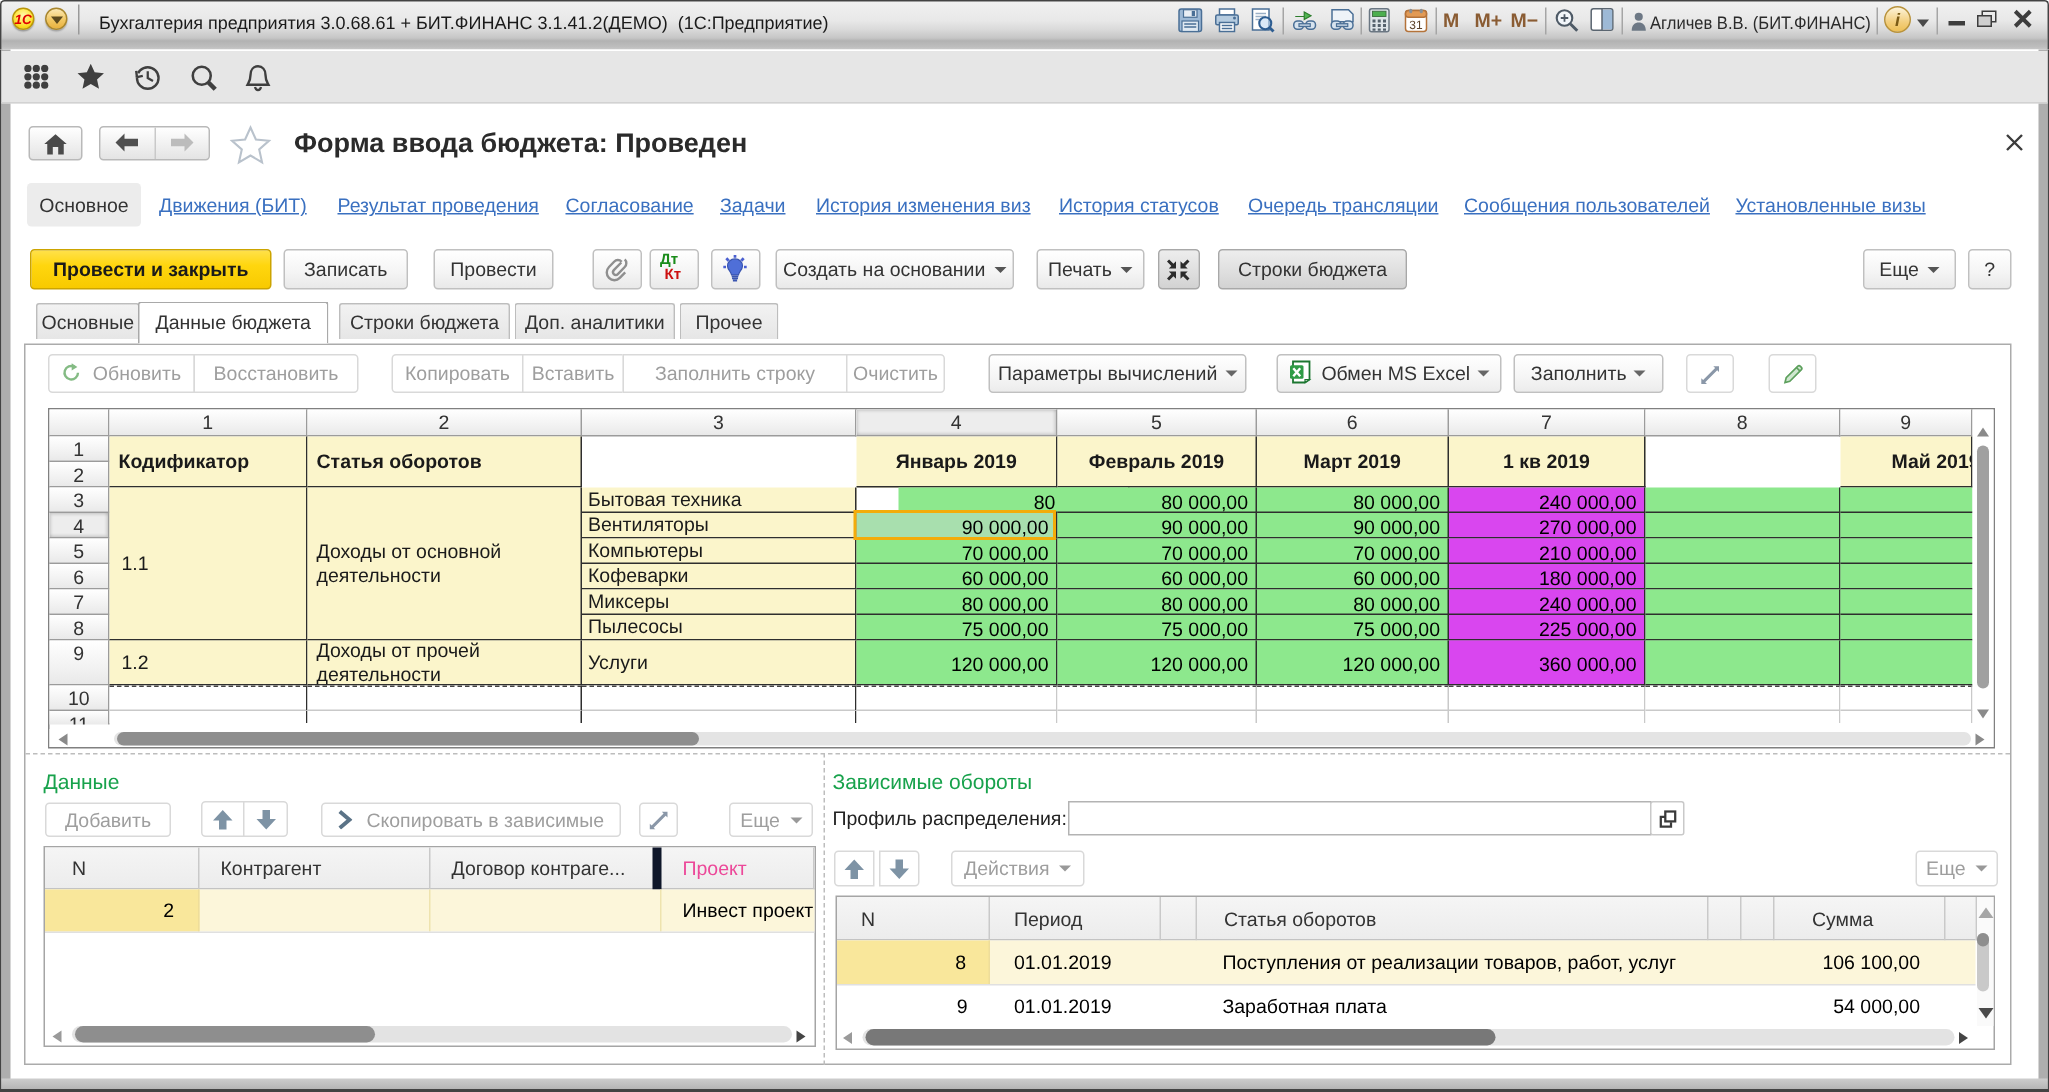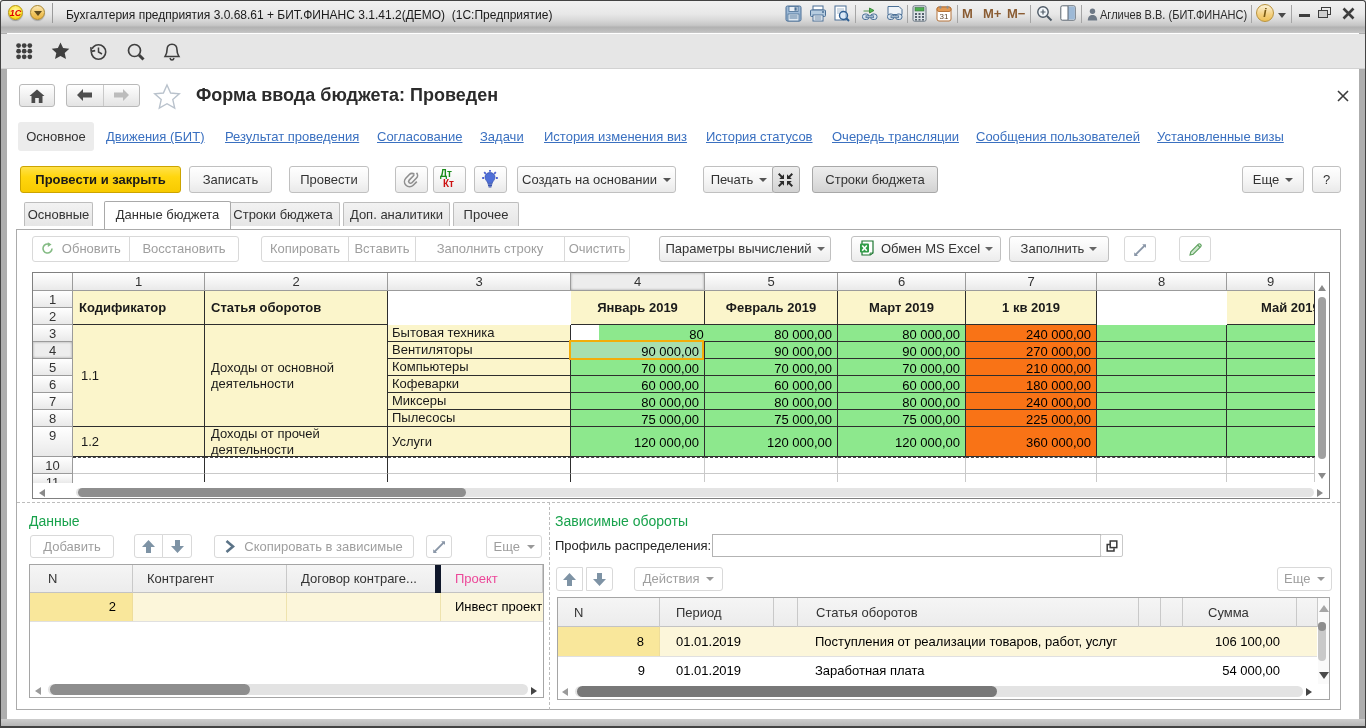--- a/index.html
+++ b/index.html
@@ -62,21 +62,21 @@
 
 .ptitle { position:absolute; font-size:14px; color:#18a24c; }
 .btn3 { position:absolute; height:23px; border:1px solid #d9d9d9; border-radius:3px; background:#fff;
   font-size:13px; color:#9e9e9e; text-align:center; line-height:21px; white-space:nowrap; }
 
 
 .sc { position:absolute; font-size:13px; color:#000; white-space:nowrap; overflow:hidden; }
 .sc.hdr { background:linear-gradient(#ffffff,#f0f0f0 70%,#e9e9e9); border-right:1px solid #9b9b9b; border-bottom:1px solid #9b9b9b; color:#333; text-align:center; line-height:17px; font-size:13px; }
 .sc.hdr.sel { background:#ededed; box-shadow:inset 1px 1px 2px rgba(0,0,0,.14), inset -1px -1px 2px rgba(0,0,0,.14); }
 .sc.ylw { background:#fbf5cb; border-right:1px solid #2e2e2e; border-bottom:1px solid #2e2e2e; }
-.sc.pyl { background:#f97316; border-right:1px solid #2e2e2e; border-bottom:1px solid #2e2e2e; }
+.sc.pyl { background:#d946ef; border-right:1px solid #2e2e2e; border-bottom:1px solid #2e2e2e; }
 .sc.grn { background:#8de88d; border-right:1px solid #2e2e2e; border-bottom:1px solid #2e2e2e; }
 .sc.wht { background:#fff; border-right:1px solid #c9c9c9; border-bottom:1px solid #c9c9c9; }
 .sc.bold { font-weight:bold; }
 .sc.ctr { text-align:left; display:flex; align-items:center; justify-content:center; }
 .sc.lblv { display:flex; align-items:center; }
 .sc.num { text-align:right; padding-right:5px; padding-top:2px; }
 .sc.cmid { display:flex; align-items:center; justify-content:flex-end; }
 .sc.lbl { line-height:17px; color:#1a1a1a; }
 .caret3 { display:inline-block; vertical-align:2px; margin-left:3px; width:0; height:0; border-left:4px solid transparent; border-right:4px solid transparent; border-top:4px solid #999; }
 .arr { position:absolute; width:0; height:0; }
@@ -110,28 +110,28 @@
 <span class="lnk" style="left:976px">Сообщения пользователей</span>
 <span class="lnk" style="left:1157px">Установленные визы</span>
 
 <div class="btn" style="left:20px; width:161px; background:linear-gradient(#ffe14a,#ffd60e 40%,#f8ca00); border-color:#cca400; font-weight:bold; color:#1a1a1a;">Провести и закрыть</div>
 <div class="btn" style="left:189px; width:83px;">Записать</div>
 <div class="btn" style="left:289px; width:80px;">Провести</div>
 <div class="btn" style="left:395px; width:33px;" id="b-clip"></div>
 <div class="btn" style="left:433px; width:33px;" id="b-dtkt"></div>
 <div class="btn" style="left:474px; width:33px;" id="b-bulb"></div>
 <div class="btn" style="left:517px; width:159px;">Создать на основании<span class="caret"></span></div>
-<div class="btn" style="left:691px; width:72px;margin-left:12px;">Печать<span class="caret"></span></div>
+<div class="btn" style="left:691px; width:72px;">Печать<span class="caret"></span></div>
 <div class="btn" style="left:772px; width:28px; background:linear-gradient(#ededed,#dedede 60%,#d2d2d2); border-color:#a8a8a8;"></div>
 <div class="btn" style="left:812px; width:126px; background:linear-gradient(#ededed,#dedede 60%,#d2d2d2); border-color:#a8a8a8;">Строки бюджета</div>
 <div class="btn" style="left:1242px; width:62px;">Еще<span class="caret"></span></div>
 <div class="btn" style="left:1312px; width:29px;">?</div>
 
 <div class="tab" style="left:24px; width:69px;">Основные</div>
-<div class="tab act" style="left:104px; width:127px;">Данные бюджета</div>
+<div class="tab act" style="left:92px; width:127px;">Данные бюджета</div>
 <div class="tab" style="left:226px; width:114px;">Строки бюджета</div>
 <div class="tab" style="left:343px; width:107px;">Доп. аналитики</div>
 <div class="tab" style="left:453px; width:66px;">Прочее</div>
 
 <div id="form-box" class="abs"></div>
 
 <div class="btn2" style="left:32px; top:236px; width:98px; border-radius:3px 0 0 3px;"><svg width="13" height="13" viewBox="0 0 13 13" style="vertical-align:-2px;margin-right:4px;">
       <path d="M11 6.5 A4.5 4.5 0 1 1 8.6 2.5" fill="none" stroke="#84bb84" stroke-width="1.6"></path>
       <path d="M6.8 0.2 L10.6 2.6 L6.8 5 Z" fill="#84bb84"></path>
     </svg> Обновить</div>

